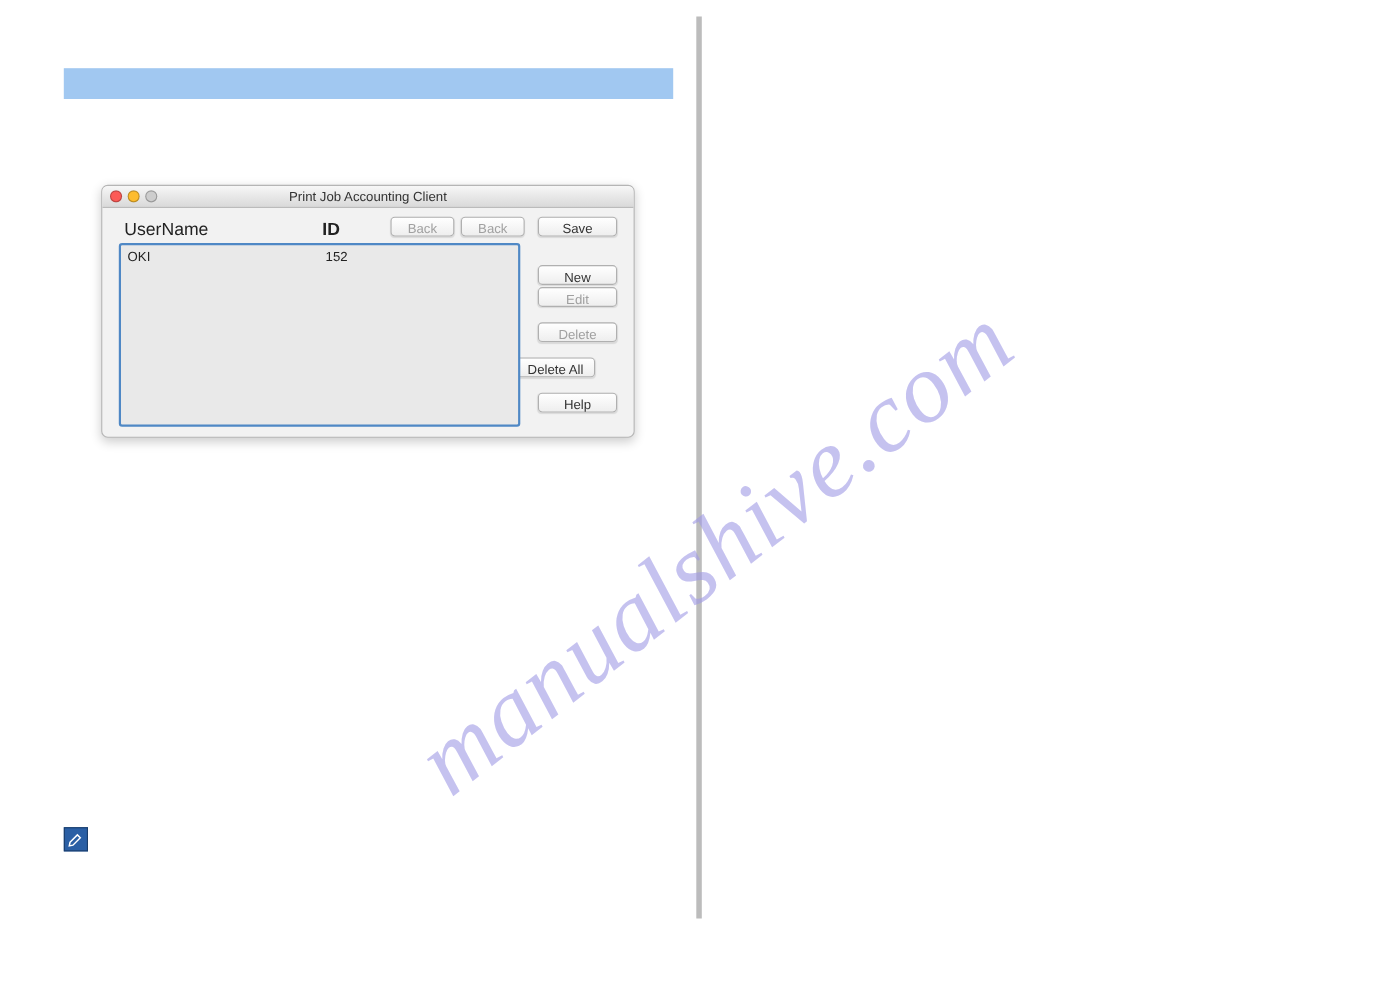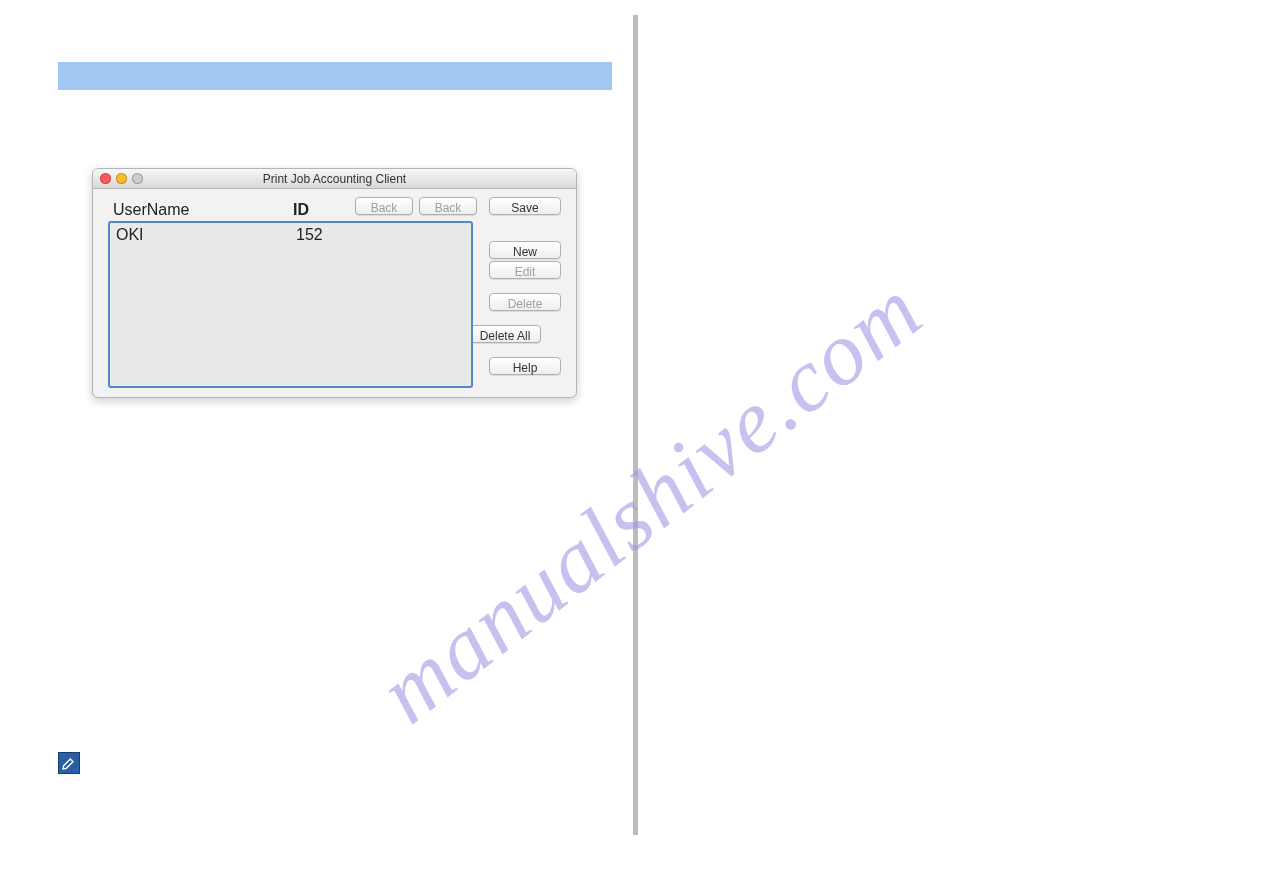--- a/index.html
+++ b/index.html
@@ -104,21 +104,21 @@
     left: 15px;
     top: 32px;
     width: 365px;
     height: 167px;
     background: #e9e9e9;
     border: 2px solid #4f88c5;
     border-radius: 3px;
   }
   .list-row {
     display: flex;
-    font-size: 16px;
+    font-size: 12px;
     color: #222;
     padding: 3px 6px;
   }
   .cell-name { width: 180px; }
   .cell-id { width: 80px; }
 
   .mac-btn {
     position: absolute;
     width: 72px;
     height: 18px;

